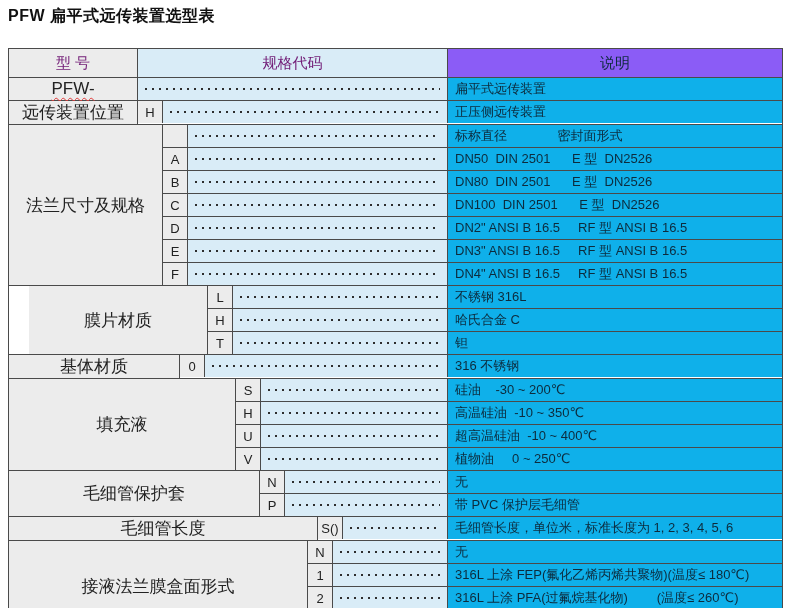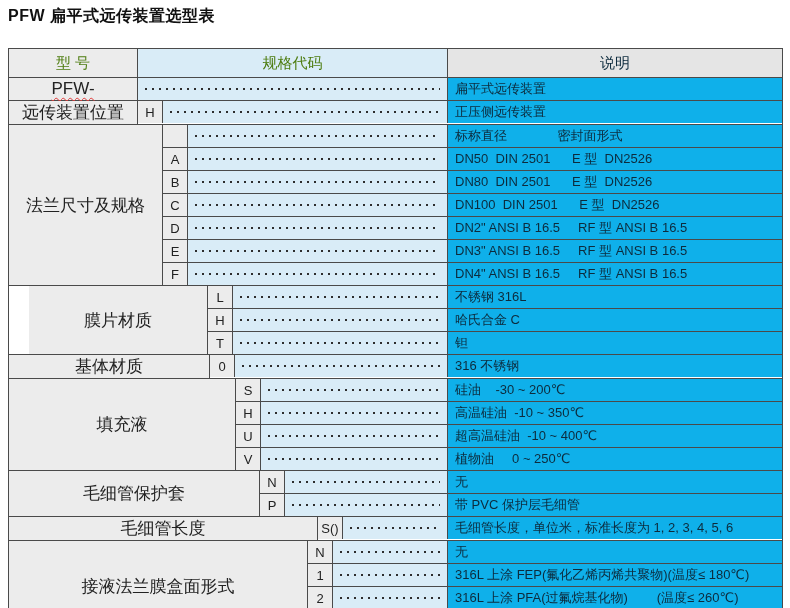--- a/index.html
+++ b/index.html
@@ -10,24 +10,24 @@
   .title{
     position:absolute;left:8px;top:6px;font-size:16px;font-weight:bold;
     color:#111;letter-spacing:.5px;
   }
   .tbl{
     position:absolute;left:8px;top:48px;width:775px;box-sizing:border-box;
     border:1px solid #4a4a4a;border-bottom:3px solid #1c1c1c;background:#fff;
   }
   .hdr{display:flex;height:28px;border-bottom:1px solid #4a4a4a;}
   .hcell{box-sizing:border-box;display:flex;align-items:center;justify-content:center;
-    font-size:15px;color:#4d7c0f;}
+    font-size:15px;color:#701a75;}
   .h-model{width:129px;background:#ececec;border-right:1px solid #4a4a4a;}
   .h-spec{flex:1;background:#d9ecf7;border-right:1px solid #4a4a4a;}
-  .h-desc{width:334px;background:#e5e5e5;color:#0d2b3d;}
+  .h-desc{width:334px;background:#8b5cf6;color:#0d2b3d;}
   .group{display:flex;border-bottom:1px solid #4a4a4a;}
   .group:last-child{border-bottom:none;}
   .glabel{box-sizing:border-box;background:#ececec;border-right:1px solid #4a4a4a;
     display:flex;align-items:center;justify-content:center;font-size:17px;color:#222;}
   .grows{flex:1;display:flex;flex-direction:column;min-width:0;}
   .row{display:flex;height:23px;box-sizing:border-box;border-bottom:1px solid #4a4a4a;}
   .row:last-child{border-bottom:none;height:22px;}
   .code{width:25px;box-sizing:border-box;border-right:1px solid #4a4a4a;background:#ececec;
     display:flex;align-items:center;justify-content:center;font-size:13px;color:#222;flex:none;}
   .dotcell{flex:1;position:relative;background:#d9ecf7;border-right:1px solid #4a4a4a;min-width:0;}
@@ -154,21 +154,21 @@
           <div class="row">
             <div class="code">T</div>
             <div class="dotcell">
               <div class="dots"></div>
             </div>
             <div class="desc">钽</div>
           </div>
         </div>
       </div>
       <div class="group">
-        <div class="glabel" style="width: 201px;">
+        <div class="glabel" style="width: 171px;">
           <span>基体材质</span>
         </div>
         <div class="grows">
           <div class="row">
             <div class="code">0</div>
             <div class="dotcell">
               <div class="dots"></div>
             </div>
             <div class="desc">316 不锈钢</div>
           </div>

